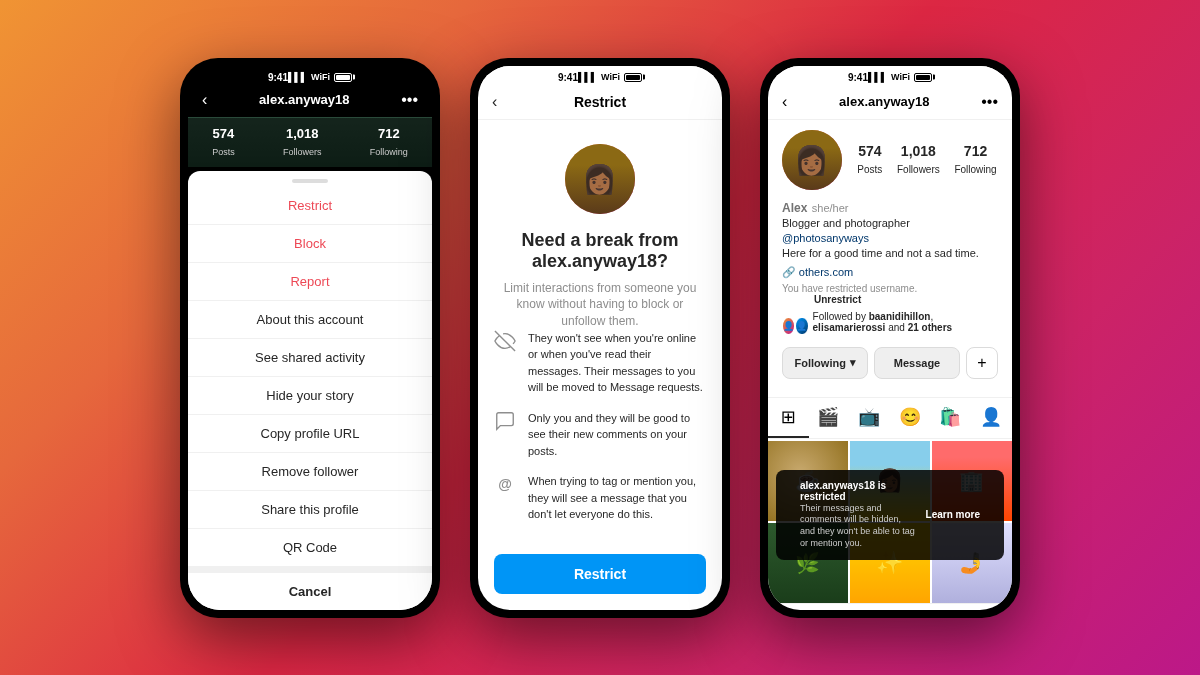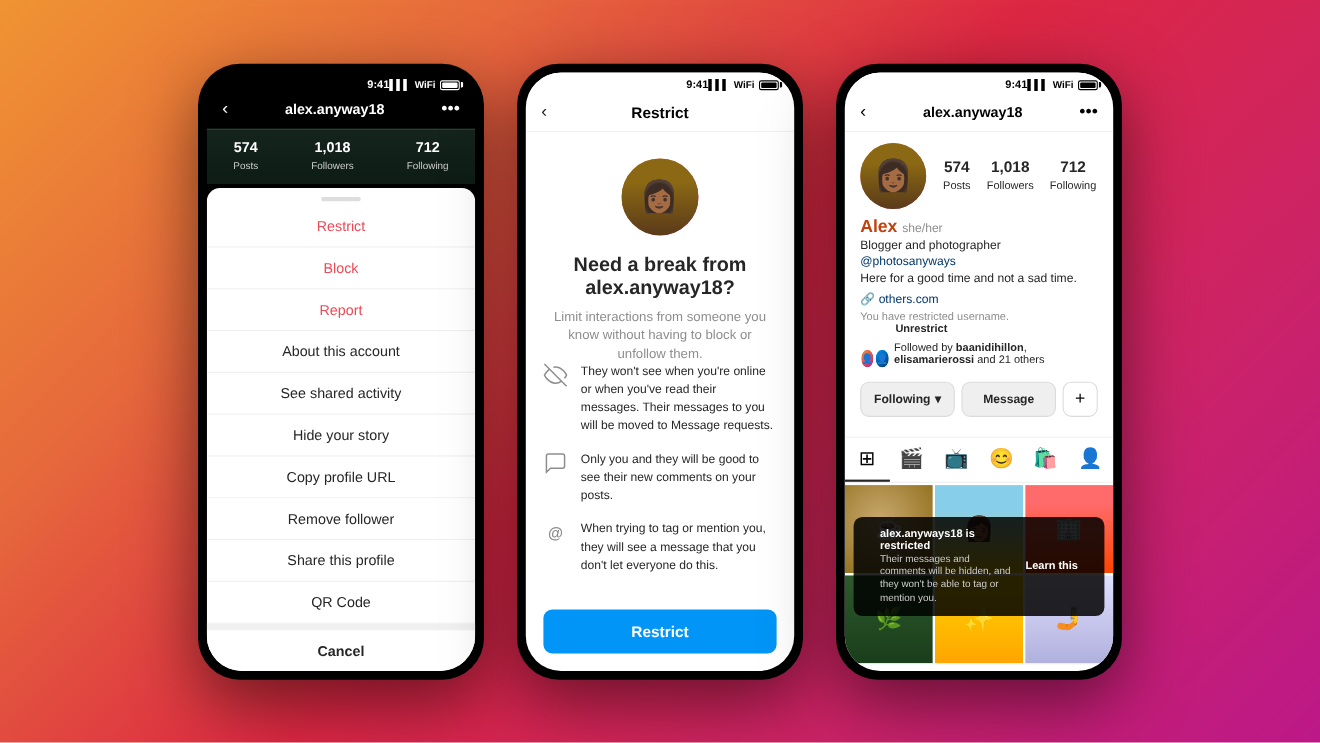--- a/index.html
+++ b/index.html
@@ -32,21 +32,21 @@
       background: #fff;
       border-radius: 32px;
       overflow: hidden;
       display: flex;
       flex-direction: column;
     }
 
     
     .status-bar {
       display: flex;
-      justify-content: flex-end;
+      justify-content: center;
       align-items: center;
       padding: 6px 14px 2px;
       background: #fff;
       font-size: 10px;
       font-weight: 600;
     }
     .status-bar.dark { background: #000; color: #fff; }
     .status-right {
       display: flex;
       gap: 4px;
@@ -264,21 +264,21 @@
       display: flex;
       gap: 12px;
       flex: 1;
       justify-content: space-around;
     }
     .p3-stat { text-align: center; }
     .p3-stat-num { font-size: 14px; font-weight: 700; display: block; color: #262626; }
     .p3-stat-label { font-size: 10px; color: #262626; }
 
     .p3-bio { margin-bottom: 6px; }
-    .p3-name { font-size: 16px; font-weight: 700; color: #c2410c; }
+    .p3-name { font-size: 12px; font-weight: 700; color: #737373; }
     .p3-name-sub { font-size: 11px; color: #8e8e8e; }
     .p3-bio-text { font-size: 11px; color: #262626; line-height: 1.4; }
     .p3-link { font-size: 11px; color: #00376b; }
     .p3-restricted { font-size: 10px; color: #8e8e8e; margin-top: 3px; }
     .p3-restricted a { color: #262626; text-decoration: none; font-weight: 600; margin-left: 32px; }
     .p3-followers-preview { font-size: 10px; color: #262626; margin-bottom: 8px; }
     .p3-followers-preview span { font-weight: 700; }
 
     .p3-actions {
       display: flex;
@@ -647,21 +647,21 @@
         <div class="p3-restricted">
           <span>You have restricted username.</span>
           <a style="color:#262626;font-weight:600;">Unrestrict</a>
         </div>
       </div>
 
       <div class="followers-avatars">
         <div class="mini-avatar" style="background:linear-gradient(135deg,#f09433,#bc1888);">👤</div>
         <div class="mini-avatar" style="background:linear-gradient(135deg,#0095f6,#00376b);">👤</div>
         <span class="p3-followers-preview" style="font-size:10px;color:#262626;">
-          Followed by <span style="font-weight:700;">baanidihillon</span>, <span style="font-weight:700;">elisamarierossi</span> and <span style="font-weight:400;">21 others</span>
+          Followed by <span style="font-weight:700;">baanidihillon</span>, <span style="font-weight:700;">elisamarierossi</span> and <span style="font-weight:700;">21 others</span>
         </span>
       </div>
 
       <div class="p3-actions">
         <div class="p3-btn">
           <span>Following</span>
           <span>▾</span>
         </div>
         <div class="p3-btn">
           <span>Message</span>
@@ -698,21 +698,21 @@
       <div class="p3-grid-item">
           <div class="grid-img-light">🤳</div>
         </div>
     </div>
 
     <div class="restricted-toast">
       <div class="toast-text">
         <div class="toast-title">alex.anyways18 is restricted</div>
         <div class="toast-desc">Their messages and comments will be hidden, and they won't be able to tag or mention you.</div>
       </div>
-      <span class="toast-learn">Learn this</span>
+      <span class="toast-learn">Learn more</span>
     </div>
 
     <div class="bottom-nav">
       <span class="nav-icon">🏠</span>
       <span class="nav-icon">🔍</span>
       <span class="nav-icon">➕</span>
       <span class="nav-icon">🛍️</span>
       <span class="nav-icon">👤</span>
     </div>
   </div>

